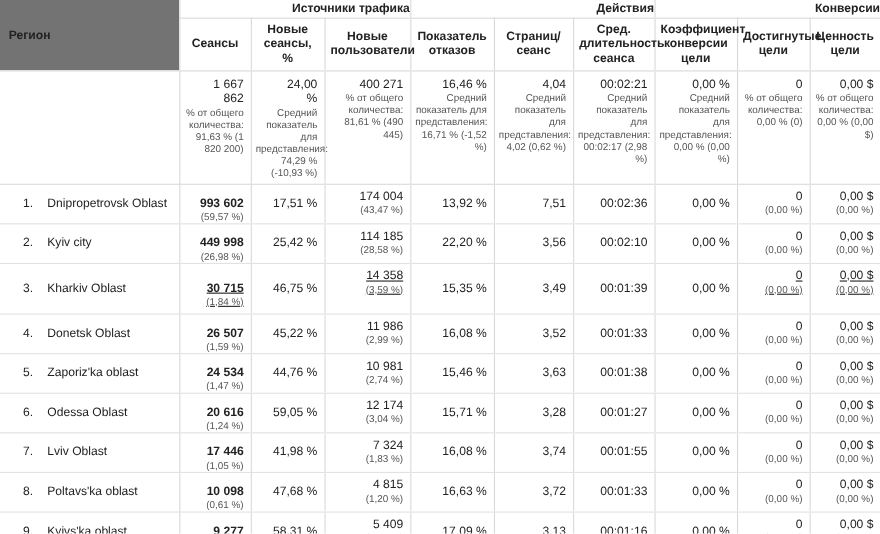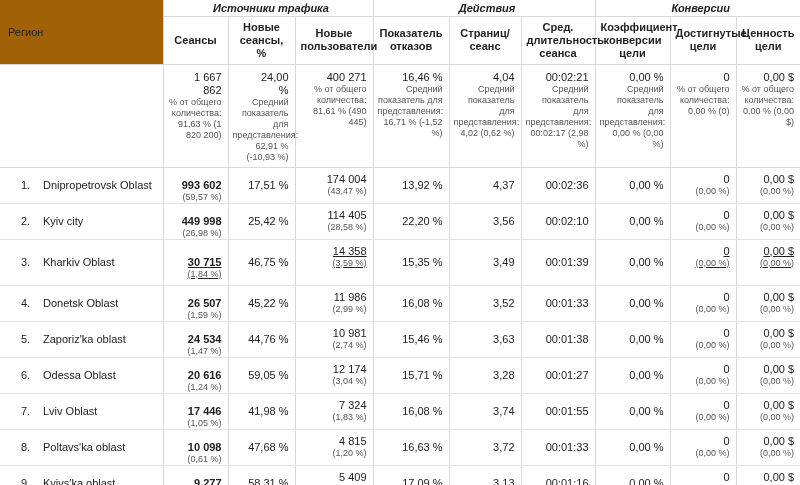--- a/index.html
+++ b/index.html
@@ -27,40 +27,39 @@
   col.c-6 { width: 74px; }
   col.c-7 { width: 75px; }
   col.c-8 { width: 66px; }
   col.c-9 { width: 64px; }
 
   
   tr.group-row { height: 16px; }
   th.group-cell {
     border-bottom: 1px solid #d9d9d9;
     border-left: 1px solid #d9d9d9;
-    text-align: center;
+    text-align: right;
     vertical-align: middle;
     font-size: 11px;
     font-weight: bold;
     color: #222;
     padding: 0 0 0 6px;
     background: #ffffff;
-    font-style: italic;
   }
 
   
   th.region-head {
     border-bottom: 1px solid #d9d9d9;
     border-right: 1px solid #d9d9d9;
     text-align: left;
     vertical-align: middle;
-    font-weight: normal;
+    font-weight: bold;
     font-size: 11px;
     padding-left: 8px;
-    background: #a16207;
+    background: #737373;
     margin-top: 40px;
   }
 
   
   tr.metric-row { height: 48px; }
   th.metric-cell {
     border-bottom: 1px solid #d9d9d9;
     border-left: 1px solid #d9d9d9;
     text-align: center;
     vertical-align: middle;
@@ -181,21 +180,21 @@
   </thead>
   <tbody>
     <tr class="summary-row">
       <td class="summary-region"></td>
       <td class="summary-cell">
         <span class="sum-main">1 667 862</span>
         <span class="sum-sub">% от общего количества: 91,63 % (1 820 200)</span>
       </td>
       <td class="summary-cell">
         <span class="sum-main">24,00 %</span>
-        <span class="sum-sub">Средний показатель для представления: 62,91 % (-10,93 %)</span>
+        <span class="sum-sub">Средний показатель для представления: 74,29 % (-10,93 %)</span>
       </td>
       <td class="summary-cell">
         <span class="sum-main">400 271</span>
         <span class="sum-sub">% от общего количества: 81,61 % (490 445)</span>
       </td>
       <td class="summary-cell">
         <span class="sum-main">16,46 %</span>
         <span class="sum-sub">Средний показатель для представления: 16,71 % (-1,52 %)</span>
       </td>
       <td class="summary-cell">
@@ -231,21 +230,21 @@
           <span class="v-main">17,51 %</span>
         </td>
         <td class="cell">
           <span class="v-main">174 004</span>
           <span class="v-sub">(43,47 %)</span>
         </td>
         <td class="cell">
           <span class="v-main">13,92 %</span>
         </td>
         <td class="cell">
-          <span class="v-main">4,37</span>
+          <span class="v-main">7,51</span>
         </td>
         <td class="cell">
           <span class="v-main">00:02:36</span>
         </td>
         <td class="cell">
           <span class="v-main">0,00 %</span>
         </td>
         <td class="cell">
           <span class="v-main">0</span>
           <span class="v-sub">(0,00 %)</span>
@@ -258,21 +257,21 @@
       <tr class="data-row">
         <td class="cell-region"><span class="rank">2.</span><span>Kyiv city</span></td>
         <td class="cell">
           <span class="v-main bold">449 998</span>
           <span class="v-sub">(26,98 %)</span>
         </td>
         <td class="cell">
           <span class="v-main">25,42 %</span>
         </td>
         <td class="cell">
-          <span class="v-main">114 405</span>
+          <span class="v-main">114 185</span>
           <span class="v-sub">(28,58 %)</span>
         </td>
         <td class="cell">
           <span class="v-main">22,20 %</span>
         </td>
         <td class="cell">
           <span class="v-main">3,56</span>
         </td>
         <td class="cell">
           <span class="v-main">00:02:10</span>

